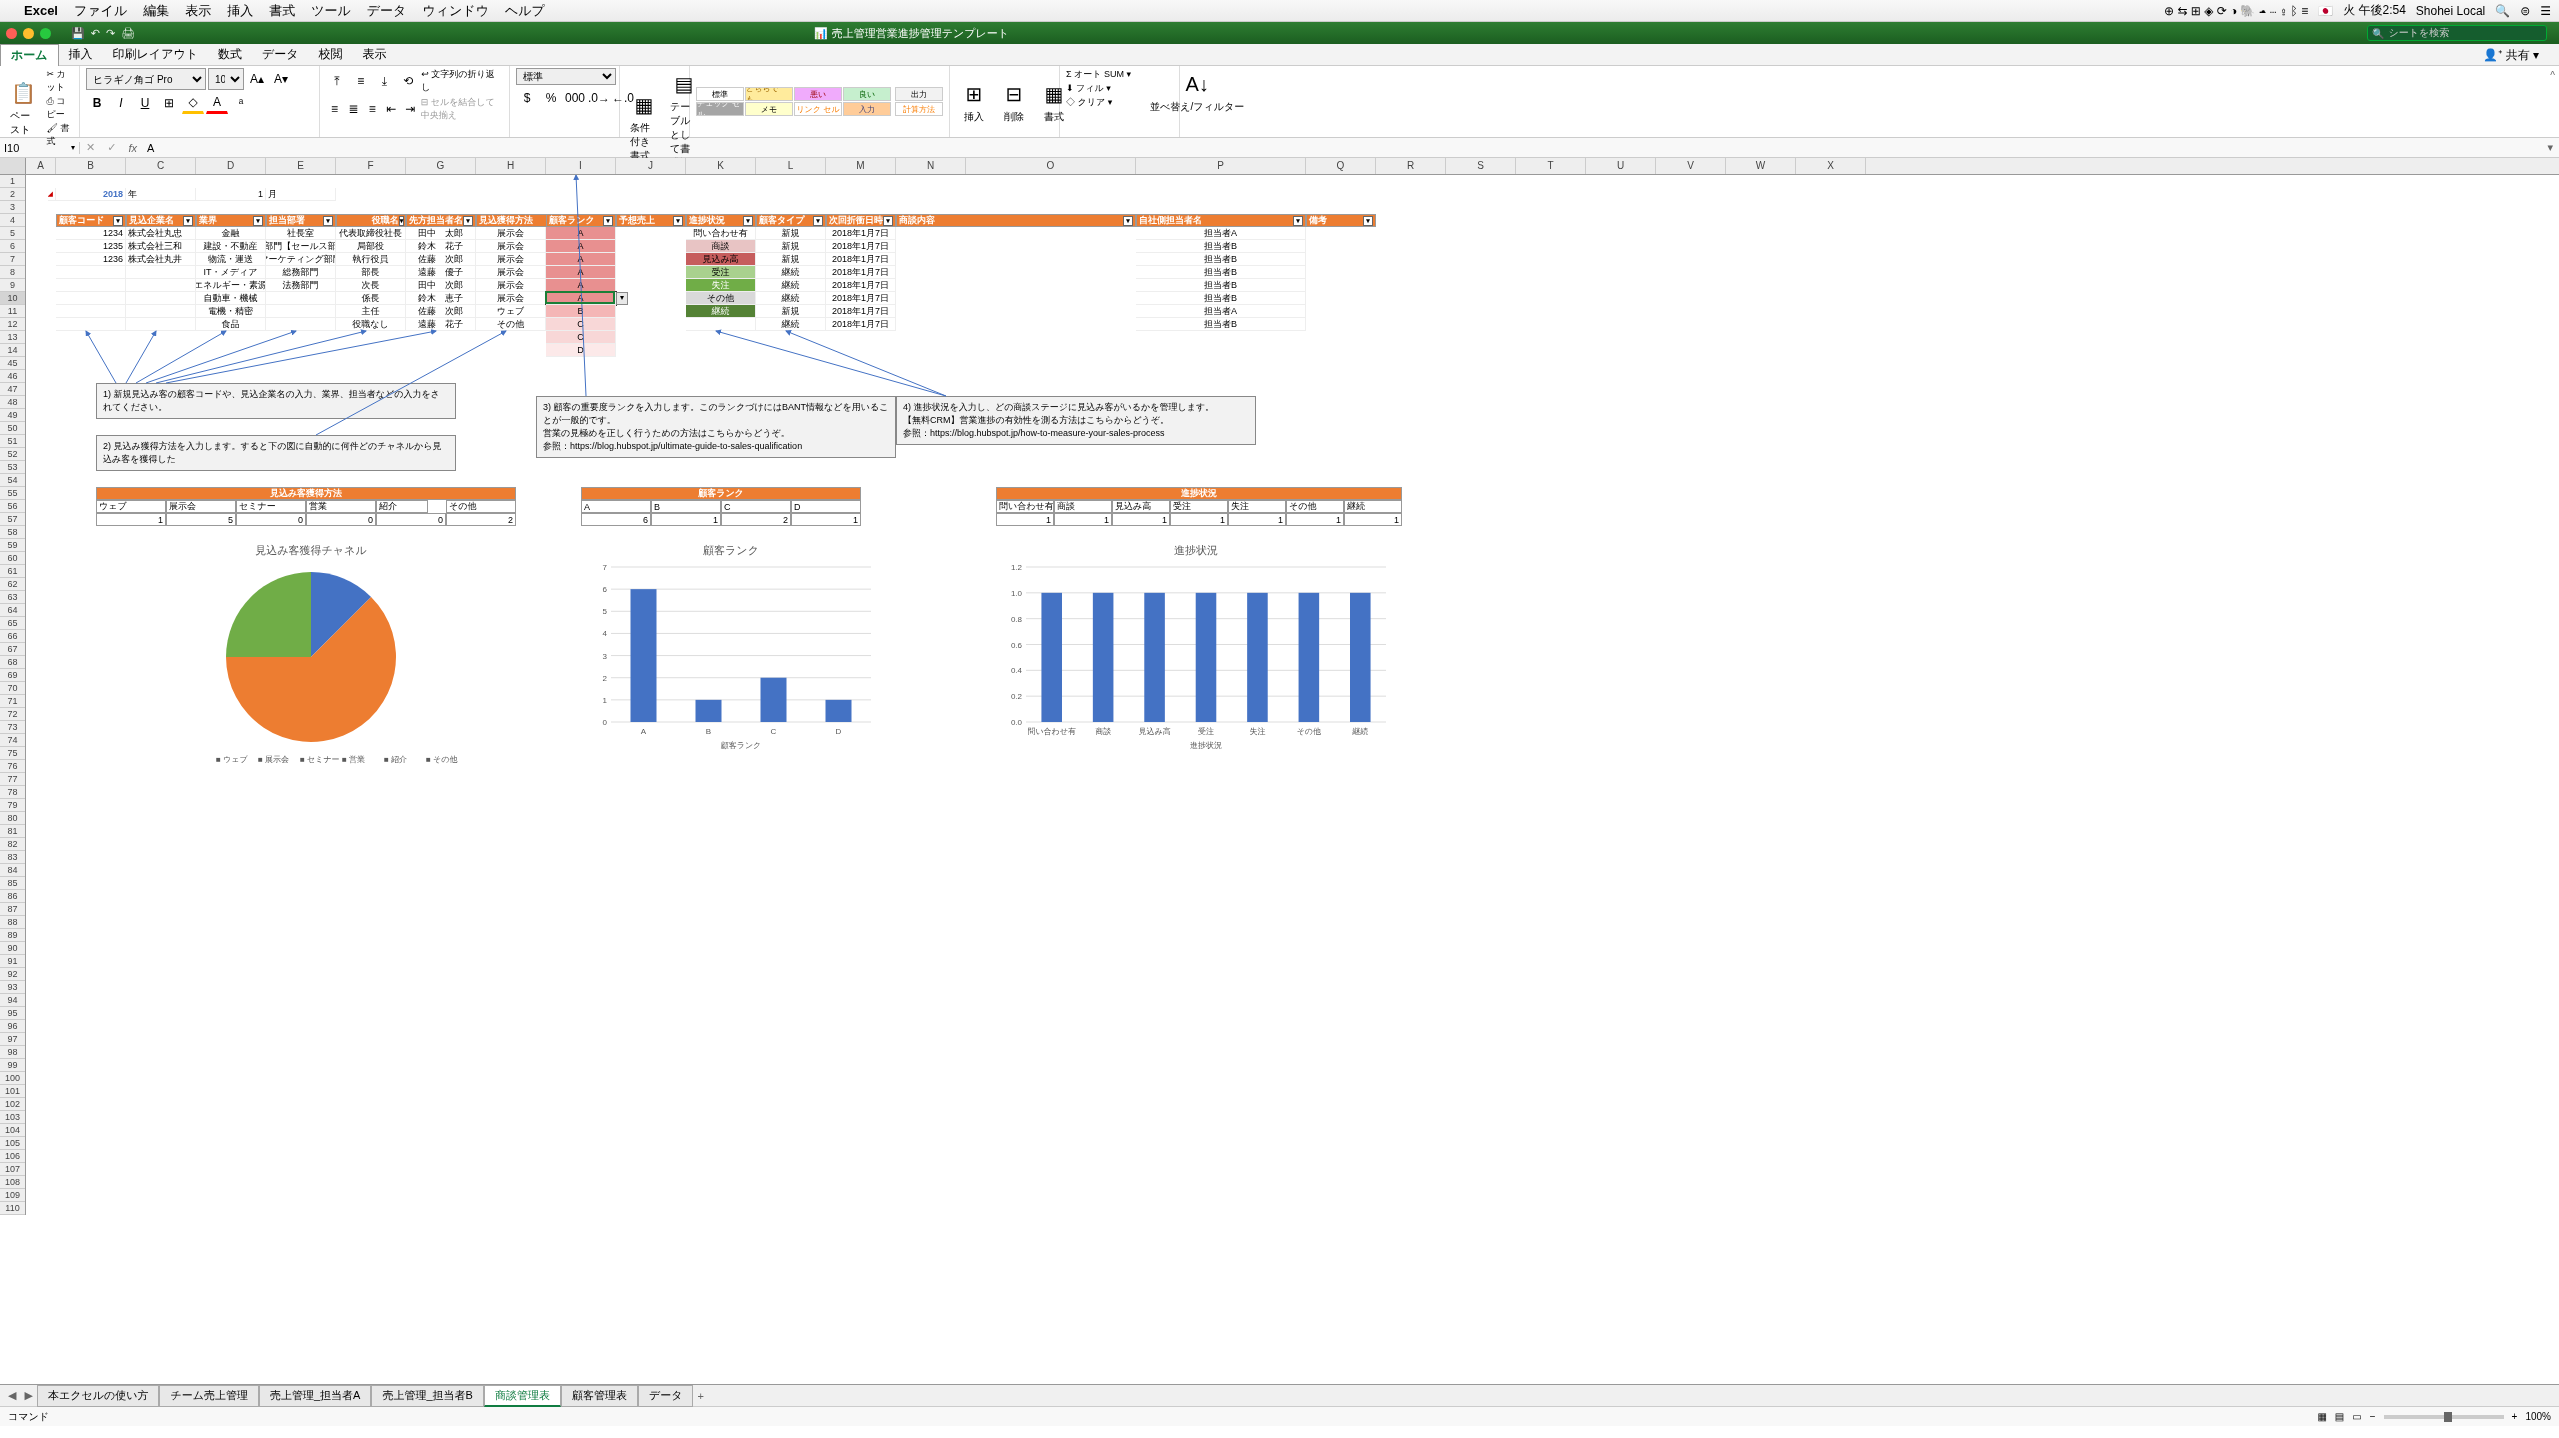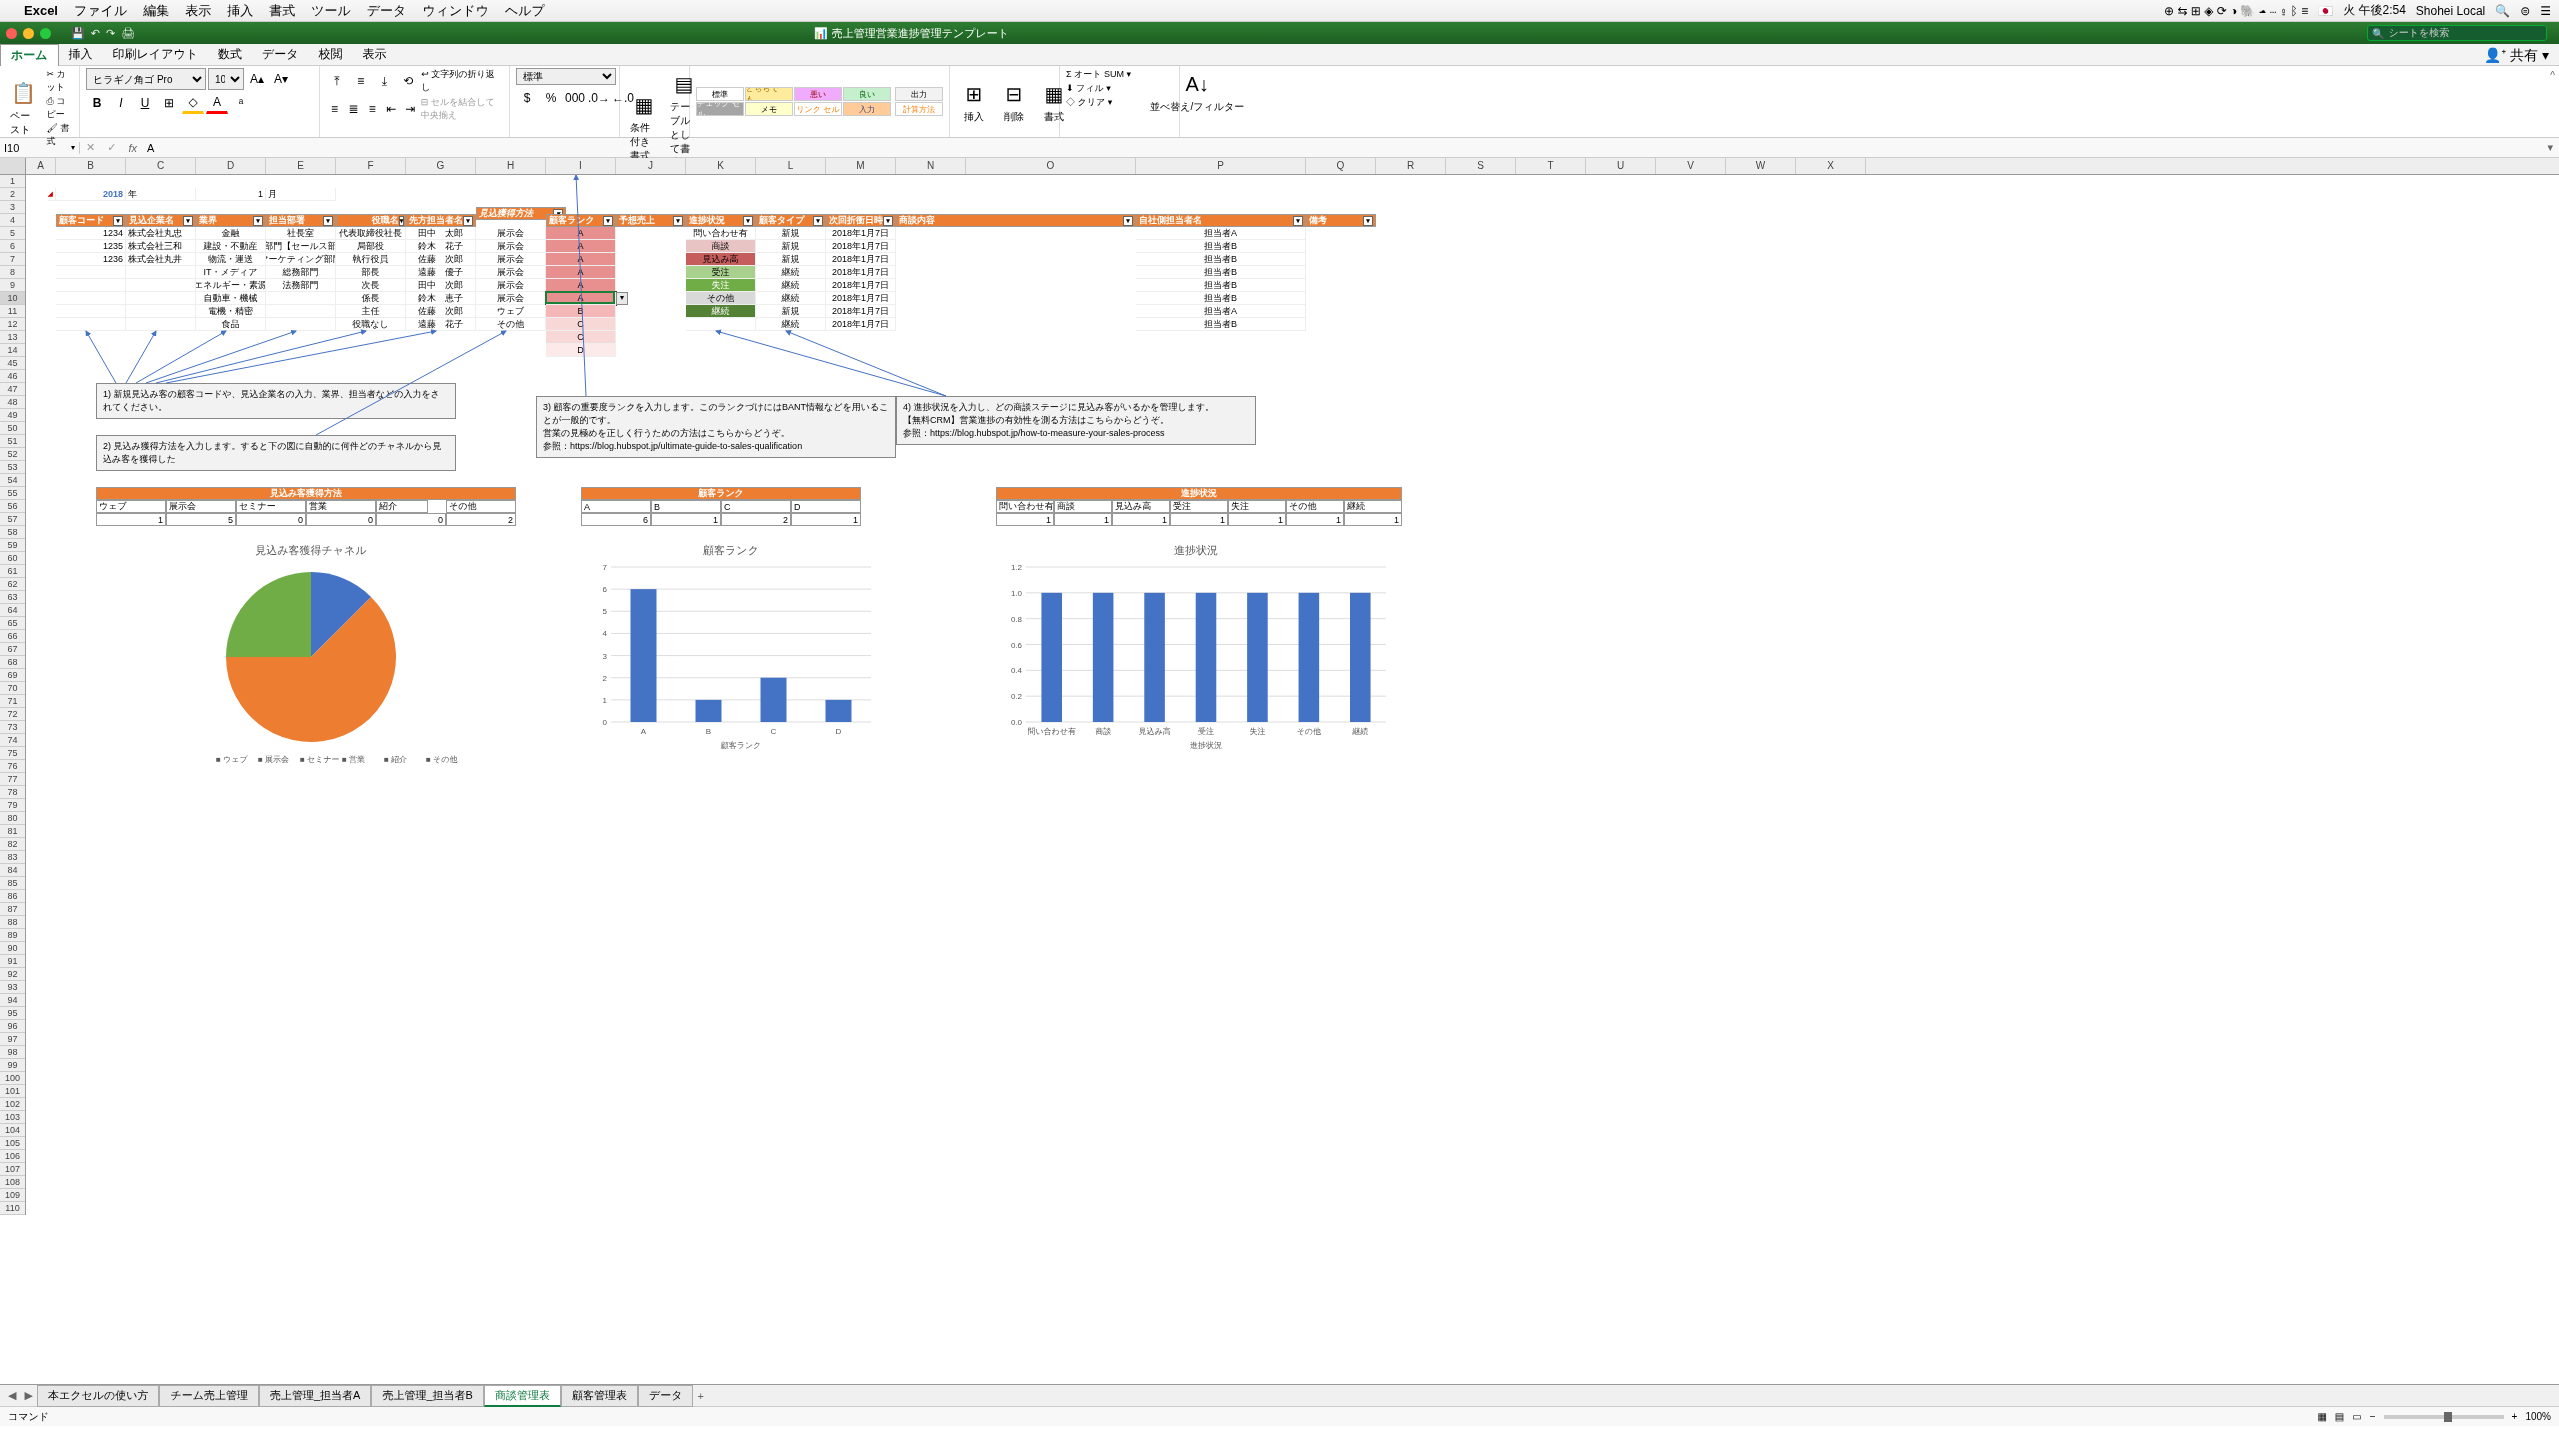--- a/index.html
+++ b/index.html
@@ -11,21 +11,21 @@
 .titlebar{height:22px;background:linear-gradient(#2e7d32,#1b5e20);color:#fff;display:flex;align-items:center;padding:0 6px;font-size:11px}
 .traffic{display:flex;gap:6px;margin-right:10px}
 .traffic div{width:11px;height:11px;border-radius:50%}
 .tl-red{background:#ff5f56}.tl-yel{background:#ffbd2e}.tl-grn{background:#27c93f}
 .titlebar .doc{margin:0 auto;display:flex;gap:4px;align-items:center}
 .qat{display:flex;gap:6px;margin-left:10px}
 .qat span{opacity:.9}
 .menurow{height:22px;background:#f3f3f3;display:flex;align-items:center;font-size:12px;border-bottom:1px solid #ccc}
 .menurow .tab{padding:2px 10px;cursor:pointer}
 .menurow .tab.active{background:#fff;border:1px solid #999;border-bottom:none;font-weight:bold;color:#107c41}
-.menurow .share{margin-left:auto;margin-right:10px;font-size:14px}
+.menurow .share{margin-left:auto;margin-right:20px;font-size:12px}
 .ribbon{height:72px;background:#fff;border-bottom:1px solid #ccc;display:flex;font-size:10px}
 .rgroup{border-right:1px solid #ddd;padding:2px 6px;display:flex;flex-direction:column;justify-content:space-between}
 .rgroup .content{display:flex;gap:4px;align-items:center;flex:1}
 .iconbtn{display:inline-flex;align-items:center;justify-content:center;width:22px;height:22px;border:1px solid transparent;font-size:12px}
 .bigbtn{display:flex;flex-direction:column;align-items:center;gap:2px;padding:2px 4px}
 .bigbtn .ic{width:28px;height:28px;display:flex;align-items:center;justify-content:center;font-size:20px}
 select,input[type=text]{font-size:10px;border:1px solid #999;padding:1px 2px}
 .stylebox{display:grid;grid-template-columns:repeat(4,48px);grid-template-rows:repeat(2,14px);gap:1px;font-size:8px}
 .stylebox div{border:1px solid #ccc;display:flex;align-items:center;justify-content:center;overflow:hidden}
 .namebox{height:20px;background:#f8f8f8;border-bottom:1px solid #ccc;display:flex;align-items:center;font-size:11px}
@@ -396,21 +396,21 @@
             <span class="flt">▾</span>
           </div>
           <div class="cell hdr-o" style="left: 310px; top: 39px; width: 70px; padding-left: 36px;">
             <span>役職名</span>
             <span class="flt">▾</span>
           </div>
           <div class="cell hdr-o" style="left: 380px; top: 39px; width: 70px;">
             <span>先方担当者名</span>
             <span class="flt">▾</span>
           </div>
-          <div class="cell hdr-o" style="left: 450px; top: 32px; width: 90px; font-style: italic;">
+          <div class="cell hdr-o" style="left: 450px; top: 39px; width: 90px;">
             <span>見込獲得方法</span>
             <span class="flt">▾</span>
           </div>
           <div class="cell hdr-o" style="left: 520px; top: 39px; width: 70px;">
             <span>顧客ランク</span>
             <span class="flt">▾</span>
           </div>
           <div class="cell hdr-o" style="left: 590px; top: 39px; width: 70px;">
             <span>予想売上</span>
             <span class="flt">▾</span>

